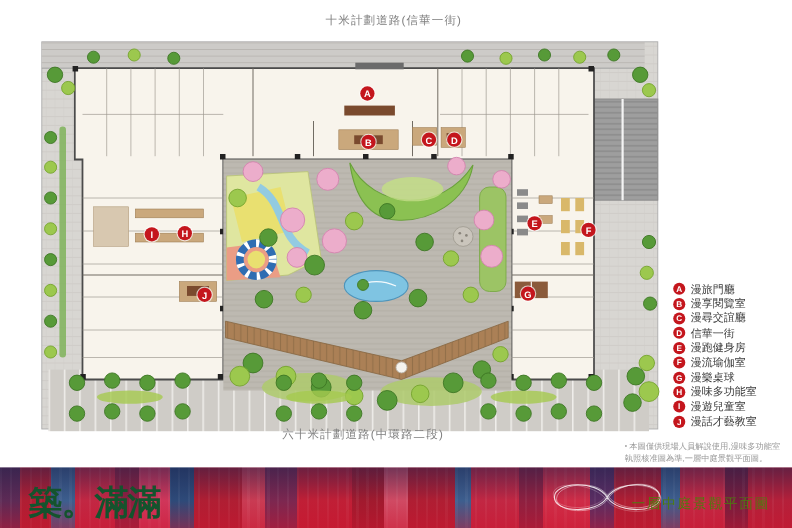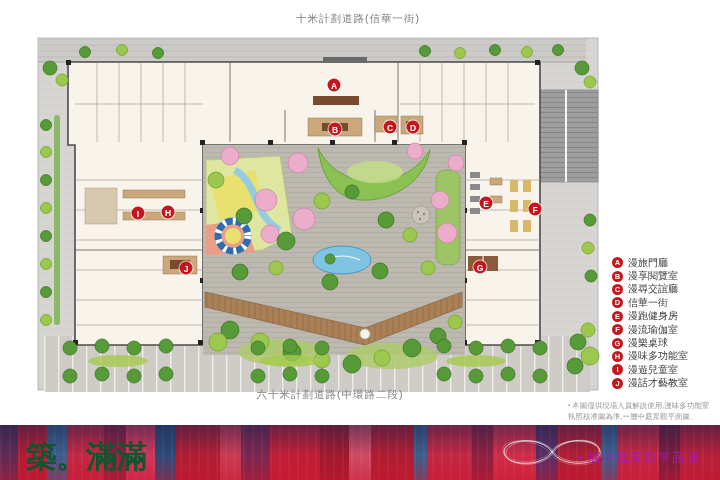--- a/index.html
+++ b/index.html
@@ -32,21 +32,21 @@
       repeating-linear-gradient(90deg, rgba(255,255,255,.05) 0 2px, rgba(0,0,0,0) 2px 9px),
       linear-gradient(90deg,
         #5d2a55 0 2.5%, #b01e33 2.5% 6.5%, #3d5e8e 6.5% 9.5%, #c22743 9.5% 14.5%,
         #8e2040 14.5% 17.5%, #d0365a 17.5% 21.5%, #2e4a79 21.5% 24.5%, #b01e33 24.5% 30.5%,
         #c93b53 30.5% 33.5%, #7c2750 33.5% 37.5%, #c01f36 37.5% 44.5%, #a11a2e 44.5% 48.5%,
         #d04a63 48.5% 51.5%, #b01e33 51.5% 57.5%, #3d5e8e 57.5% 59.5%, #c22743 59.5% 65.5%,
         #8e2040 65.5% 68.5%, #cf2c47 68.5% 74.5%, #5a2d62 74.5% 77.5%, #b01e33 77.5% 83.5%,
         #3d5e8e 83.5% 85.8%, #c22743 85.8% 91.5%, #761d3e 91.5% 94.5%, #b5203a 94.5% 100%);}
   .footer-logo{position:absolute;left:26px;top:436px;font-size:31px;font-weight:900;color:#14532d;
                letter-spacing:-1px;white-space:nowrap;}
-  .footer-title{position:absolute;right:20px;top:450px;font-size:12.5px;color:#a21caf;
+  .footer-title{position:absolute;right:20px;top:450px;font-size:12.5px;color:#4d7c0f;
                 letter-spacing:1.5px;white-space:nowrap;}
   .infinity{position:absolute;left:492px;top:430px;opacity:.9;}
   
   .tg{fill:#579a38;stroke:#3c7523;stroke-width:.8;}
   .tl{fill:#9cc84e;stroke:#74a32c;stroke-width:.8;}
   .tp{fill:#ecadcb;stroke:#d383ae;stroke-width:.8;}
   .wall{stroke:#9a958c;stroke-width:.6;}
   .wall2{stroke:#6f6a61;stroke-width:.9;}
   .furn{fill:#caa87c;stroke:#9a7a50;stroke-width:.5;}
   .furnD{fill:#7a4a2e;}

